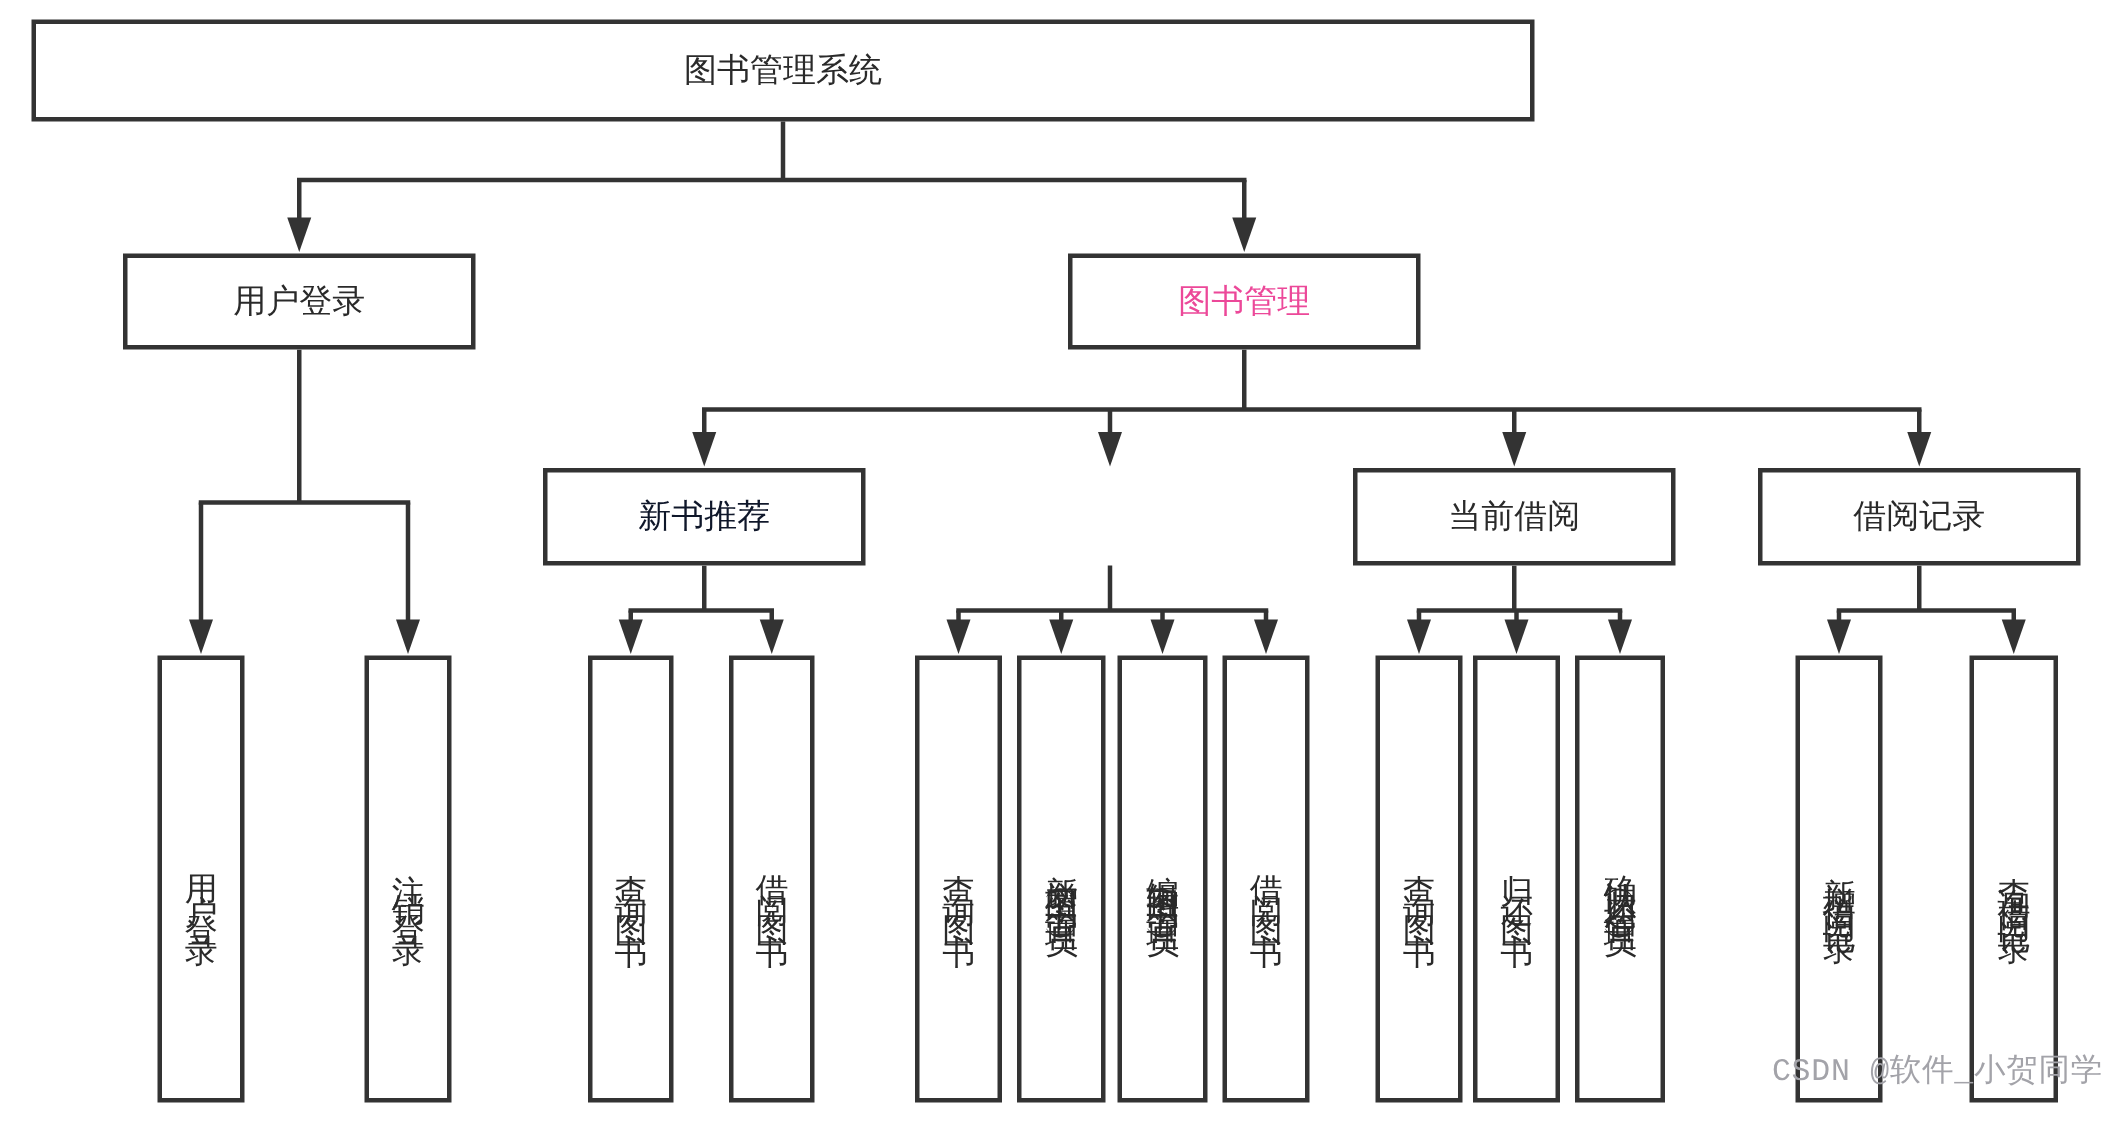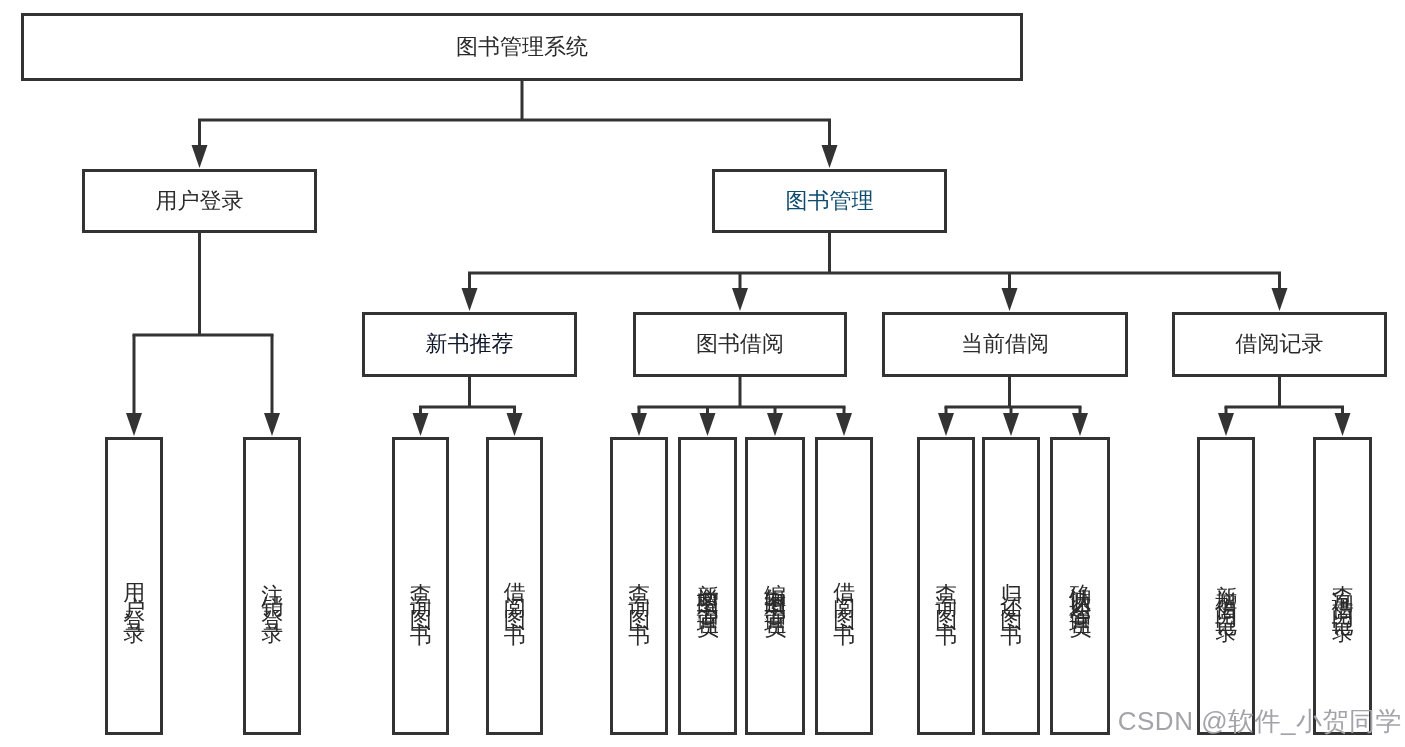--- a/index.html
+++ b/index.html
@@ -42,26 +42,27 @@
     writing-mode: vertical-rl;
     text-orientation: mixed;
     white-space: nowrap;
   }
   .node.v.loose .label { letter-spacing: 0.62em; margin-top: 0.55em; }
   .node.v.mid   .label { letter-spacing: 0.34em; margin-top: 0.30em; }
   .node.v.tight .label { letter-spacing: 0.22em; margin-top: 0.18em; }
   .watermark {
     position: absolute;
     right: 3px;
-    bottom: 8px;
-    font-size: 26px;
+    bottom: 20px;
+    font-size: 21px;
     color: #a3a3a9;
     letter-spacing: 0.5px;
     z-index: 5;
     white-space: nowrap;
+    font-family: Liberation Mono, monospace;
   }
 </style>
 </head>
 <body>
 
 <div class="stage">
   <svg class="connectors" xmlns="http://www.w3.org/2000/svg" width="1405" height="747" viewBox="0 0 1405 747">
       <line x1="522" y1="69" x2="522" y2="120" stroke="#333333" stroke-width="3"></line>
       <line x1="198" y1="120" x2="831" y2="120" stroke="#333333" stroke-width="3"></line>
       <line x1="199.5" y1="120" x2="199.5" y2="150" stroke="#333333" stroke-width="3"></line>
@@ -117,29 +118,26 @@
     </svg>
 
   <div class="watermark" style="color: rgb(163, 163, 169);">CSDN @软件_小贺同学</div>
 <div class="node h" style="left: 21px; top: 13px; width: 1002px; height: 68px; border-color: rgb(51, 51, 51);">
       <span class="label" style="color: rgb(42, 42, 42);">图书管理系统</span>
     </div>
     <div class="node h" style="left: 82px; top: 169px; width: 235px; height: 64px; border-color: rgb(51, 51, 51);">
       <span class="label" style="color: rgb(42, 42, 42);">用户登录</span>
     </div>
     <div class="node h" style="left: 712px; top: 169px; width: 235px; height: 64px; border-color: rgb(51, 51, 51);">
-      <span class="label" style="color: #0c4a6e;">图书管理</span>
+      <span class="label" style="color: #ec4899;">图书管理</span>
     </div>
     <div class="node h" style="left: 362px; top: 312px; width: 215px; height: 65px; border-color: rgb(51, 51, 51);">
       <span class="label" style="color: #0f172a;">新书推荐</span>
     </div>
-    <div class="node h" style="left: 633px; top: 312px; width: 214px; height: 65px; border-color: rgb(51, 51, 51);">
-      <span class="label" style="color: rgb(42, 42, 42);">图书借阅</span>
-    </div>
-    <div class="node h" style="left: 882px; top: 312px; width: 246px; height: 65px; border-color: rgb(51, 51, 51); text-align: right;">
+    <div class="node h" style="left: 902px; top: 312px; width: 215px; height: 65px; border-color: rgb(51, 51, 51); text-align: right;">
       <span class="label" style="color: rgb(42, 42, 42);">当前借阅</span>
     </div>
     <div class="node h" style="left: 1172px; top: 312px; width: 215px; height: 65px; border-color: rgb(51, 51, 51);">
       <span class="label" style="color: rgb(42, 42, 42);">借阅记录</span>
     </div>
     <div class="node v loose" style="left: 105px; top: 437px; width: 58px; height: 298px; border-color: rgb(51, 51, 51);">
       <span class="label" style="color: rgb(42, 42, 42);">用户登录</span>
     </div>
     <div class="node v loose" style="left: 243px; top: 437px; width: 58px; height: 298px; border-color: rgb(51, 51, 51);">
       <span class="label" style="color: rgb(42, 42, 42);">注销登录</span>

